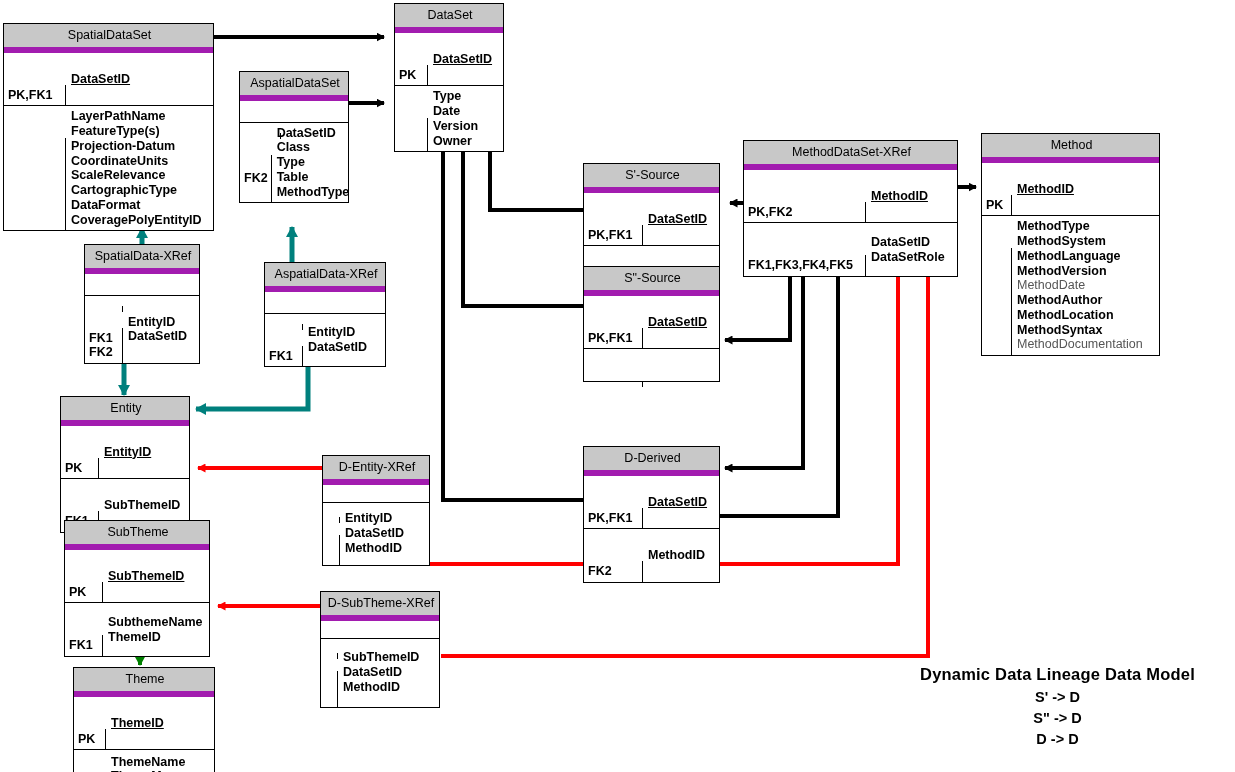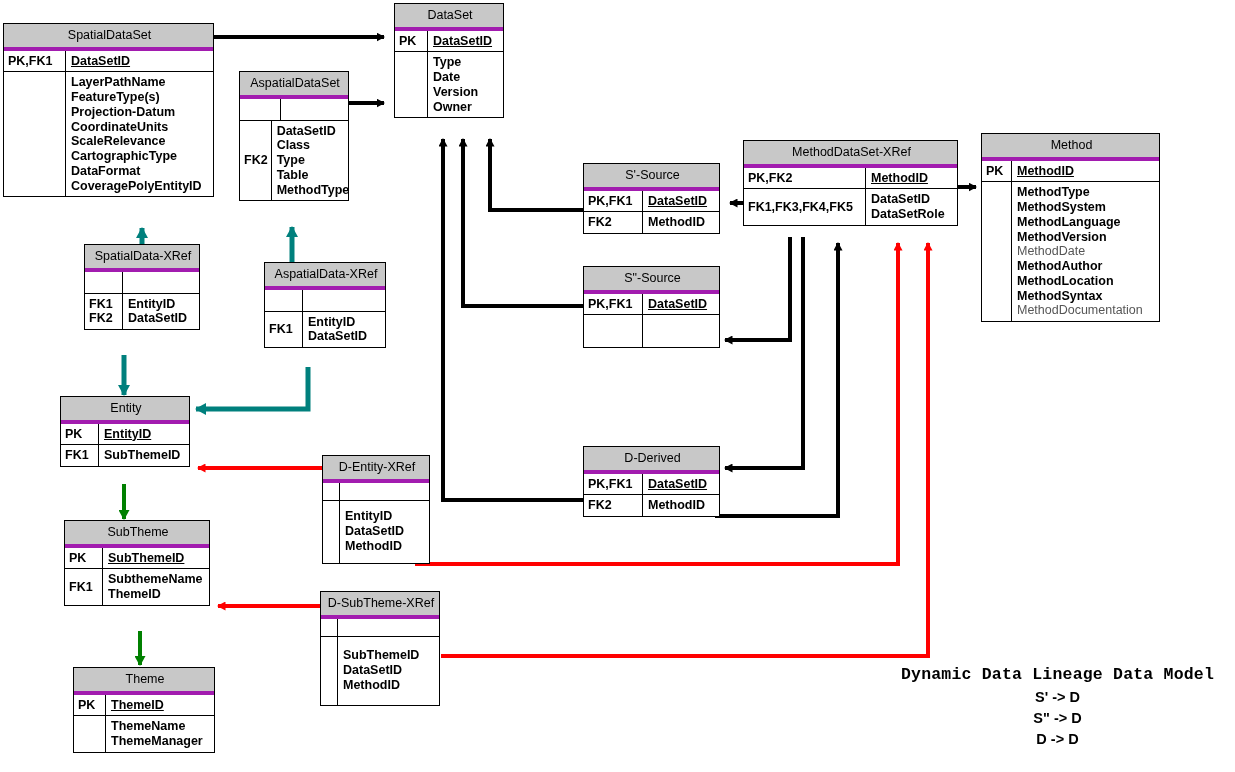--- a/index.html
+++ b/index.html
@@ -27,21 +27,21 @@
   .entity {
     position: absolute;
     border: 1px solid #000000;
     background: #ffffff;
     box-sizing: border-box;
     z-index: 5;
   }
   .ent-title {
     text-align: center;
     background: #c8c8c8;
-    border-bottom: 4px solid #a21caf;
+    border-bottom: 6px solid #a21caf;
     font-size: 12.5px;
     color: #000000;
     line-height: 1;
     padding: 5px 0 5px 2px;
     font-weight: normal;
     white-space: nowrap;
   }
   .ent-section {
     display: flex;
     border-bottom: 1px solid #000000;
@@ -53,20 +53,21 @@
     box-sizing: border-box;
     font-size: 12.5px;
     font-weight: bold;
     color: #000000;
     padding: 3px 3px 3px 4px;
     line-height: 1.18;
     white-space: nowrap;
     display: flex;
     flex-direction: column;
     justify-content: center;
+    margin-top: 32px;
   }
   .attr-col {
     box-sizing: border-box;
     font-size: 12.5px;
     font-weight: bold;
     color: #000000;
     padding: 3px 4px 3px 5px;
     line-height: 1.18;
     white-space: nowrap;
     flex: 1 1 auto;
@@ -83,21 +84,21 @@
     color: #555555;
   }
   .legend {
     position: absolute;
     z-index: 6;
     text-align: center;
     font-weight: bold;
     color: #000000;
     line-height: 1.45;
   }
-  .legend-title { font-size: 16.5px; letter-spacing: 0.2px; font-family: Liberation Mono, monospace;}
+  .legend-title { font-size: 16.5px; letter-spacing: 0.2px;}
   .legend-line { font-size: 14.5px; }
 </style>
 </head>
 <body>
 
 <div id="canvas">
 
   <svg class="connectors" viewBox="0 0 1235 772">
     <defs>
       <marker id="ahBlack" markerWidth="9" markerHeight="9" refX="7.5" refY="4.5" orient="auto" markerUnits="userSpaceOnUse">

